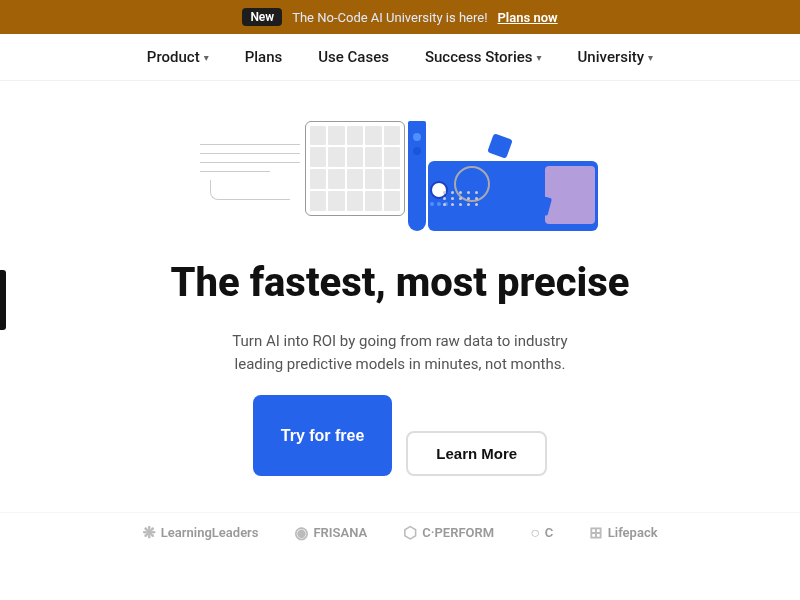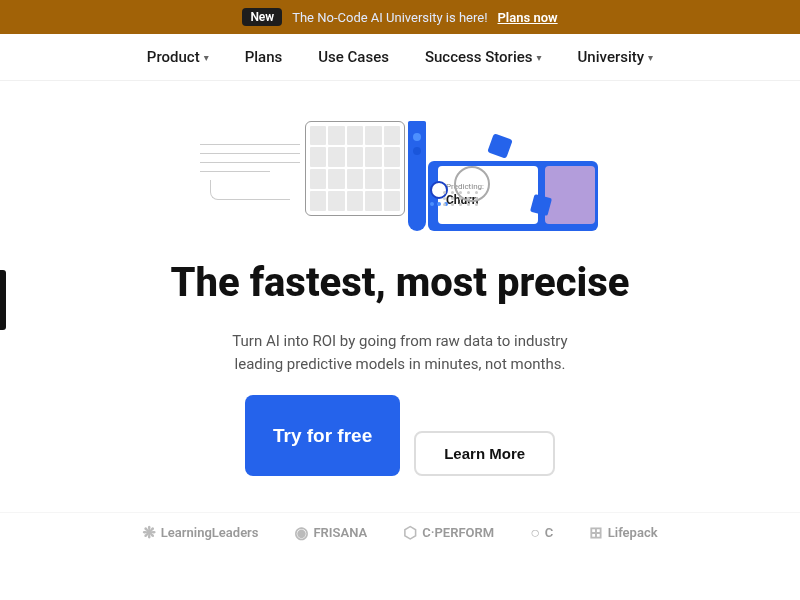--- a/index.html
+++ b/index.html
@@ -303,21 +303,21 @@
       justify-content: center;
       gap: 14px;
       margin-bottom: 24px;
     }
     .btn-primary {
       background: #2563eb;
       color: #fff;
       border: none;
       border-radius: 8px;
       padding: 14px 28px;
-      font-size: 19px;
+      font-size: 16px;
       font-weight: 600;
       cursor: pointer;
     }
     .btn-secondary {
       background: #fff;
       color: #111;
       border: 2px solid #ddd;
       border-radius: 8px;
       padding: 12px 28px;
       font-size: 15px;
@@ -424,24 +424,20 @@
         <div class="grid-cell"></div>
     </div>
 
     <div class="connector-box">
       <div class="connector-dot"></div>
       <div class="connector-dot2"></div>
     </div>
 
     <div class="machine-body"></div>
 
-    <div class="machine-screen">
-      <span class="screen-label">Predicting:</span>
-      <span class="screen-value">Churn</span>
-    </div>
 
     <div class="purple-box"></div>
 
     <div class="knob-area">
       <div class="knob"></div>
       <div class="knob-dots">
         <div class="knob-dot"></div>
         <div class="knob-dot"></div>
         <div class="knob-dot"></div>
       </div>

